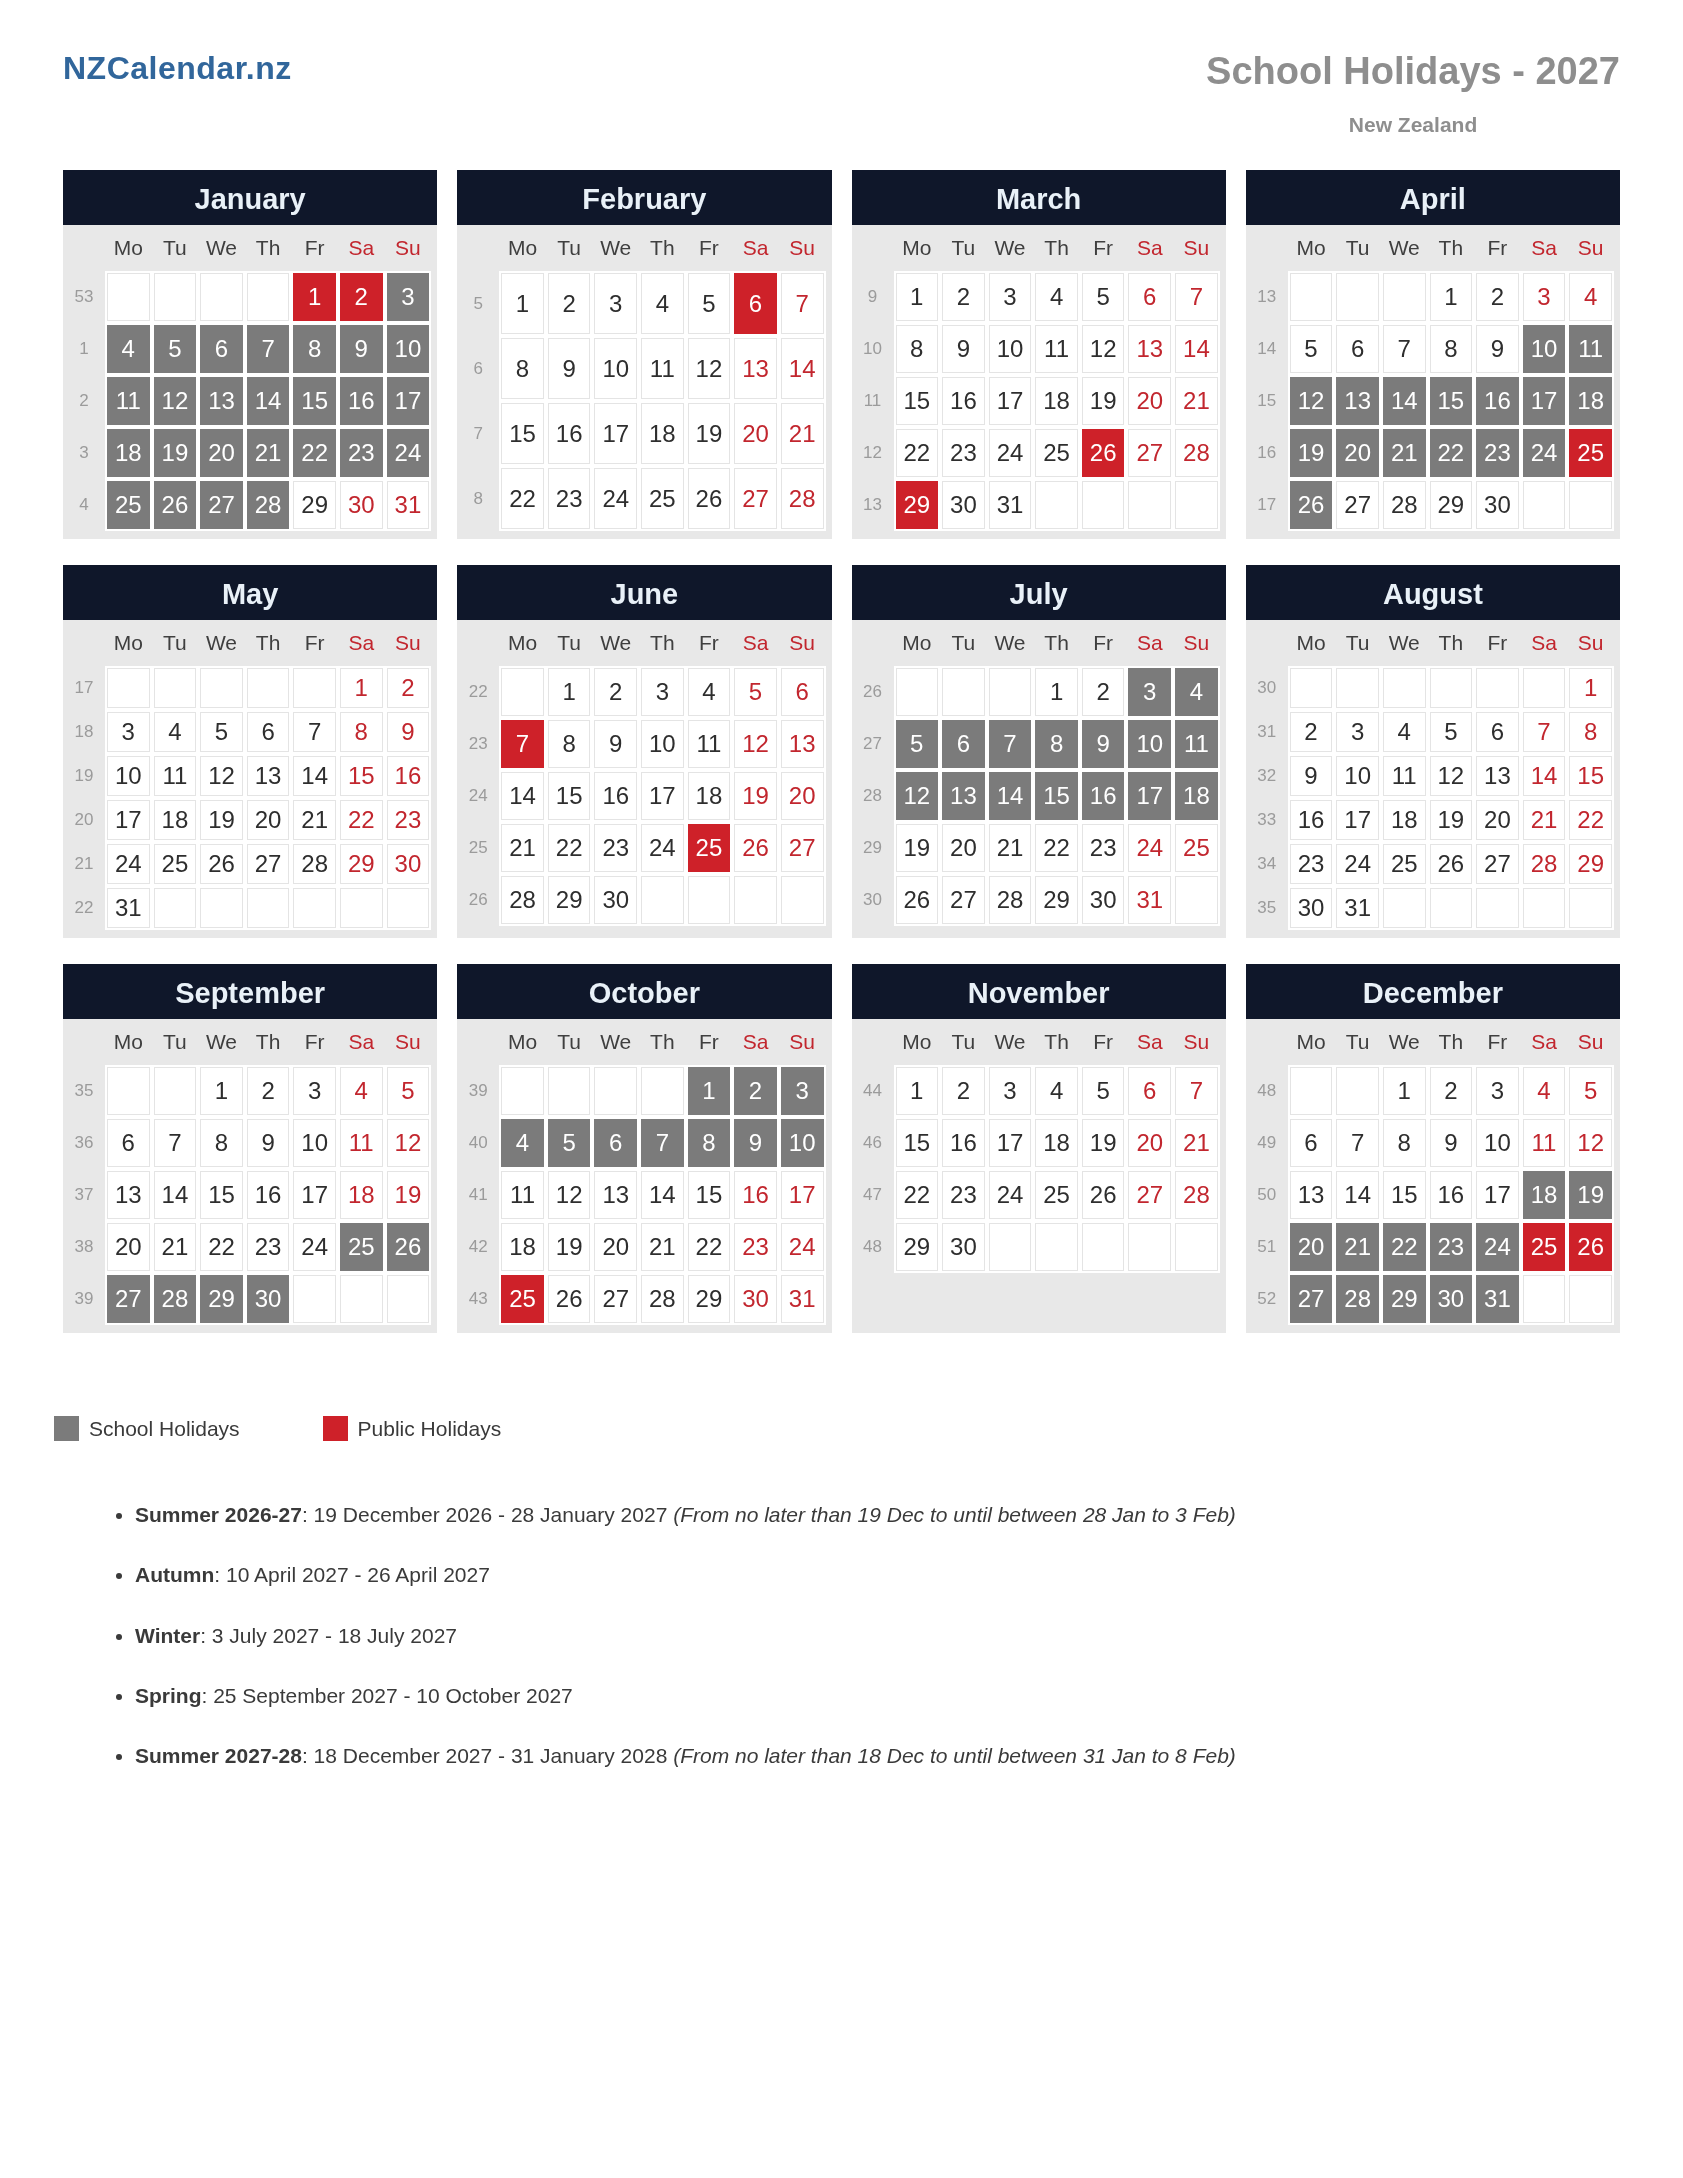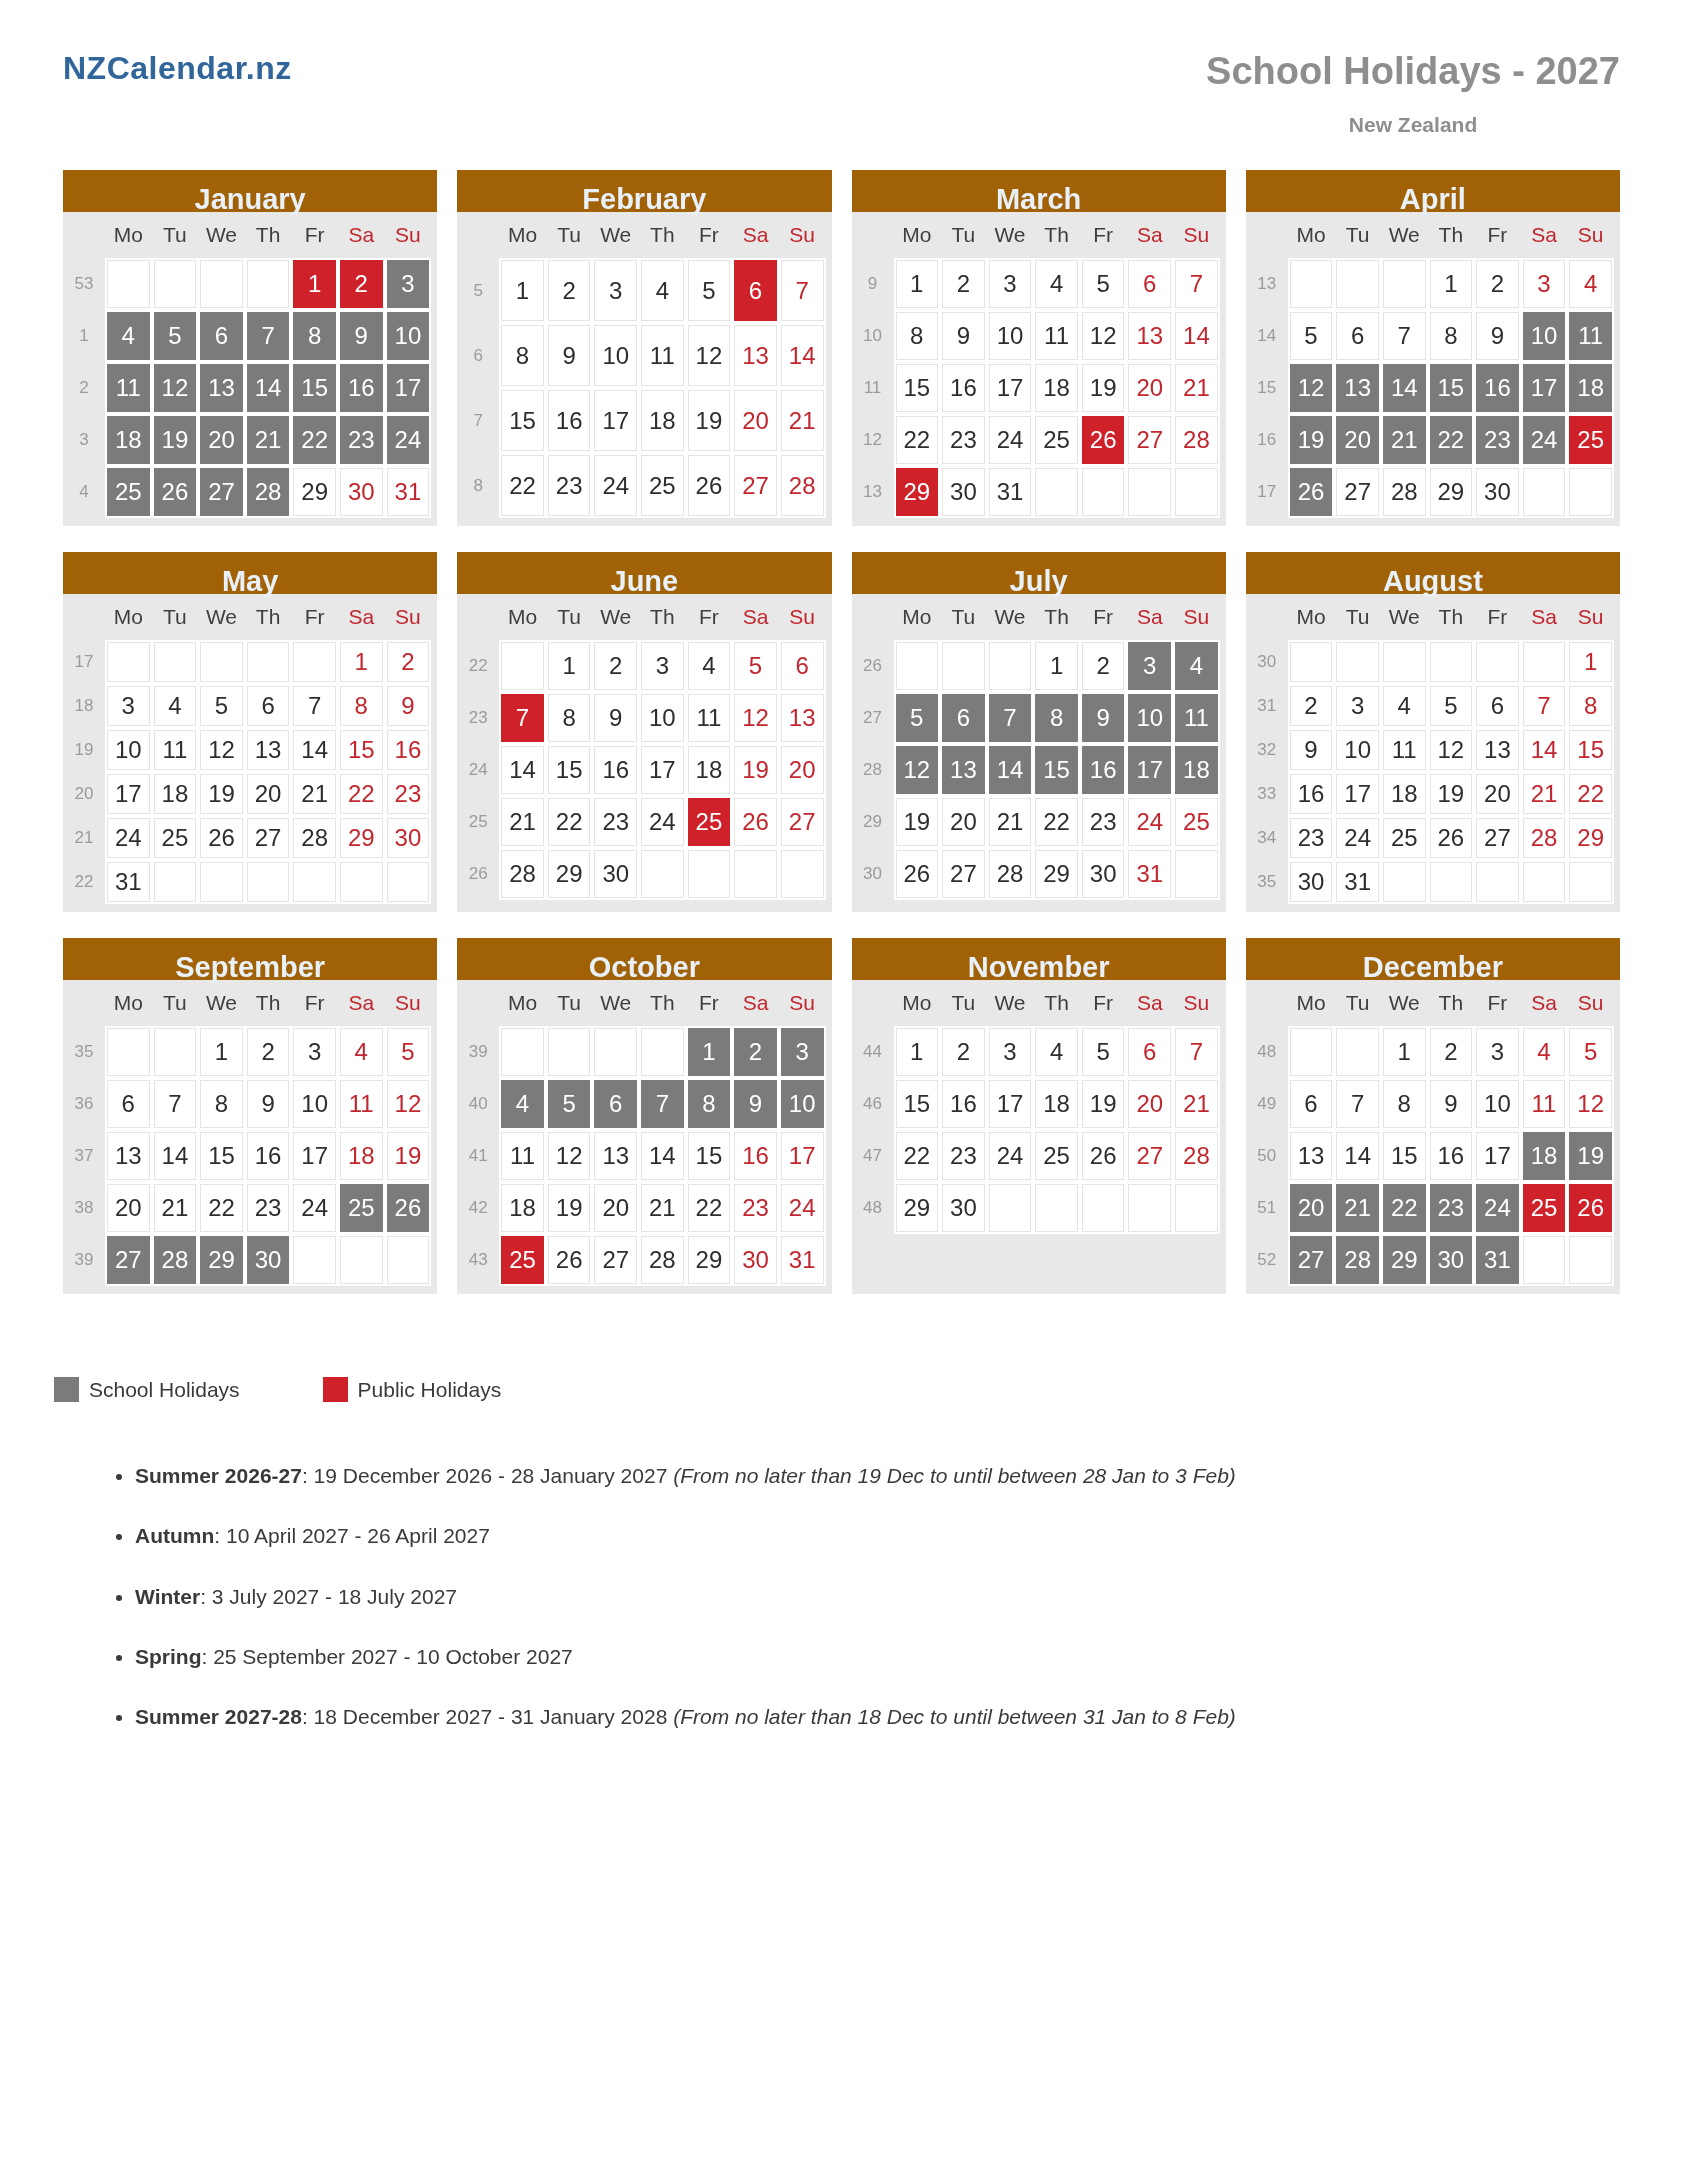--- a/index.html
+++ b/index.html
@@ -4,21 +4,21 @@
 <style>
   html,body{margin:0;padding:0;background:#fff;}
   body{width:1683px;height:2178px;font-family:"Liberation Sans",sans-serif;position:relative;overflow:hidden;}
   .page-header{display:flex;justify-content:space-between;align-items:flex-start;padding:50px 63px 0 63px;height:154px;box-sizing:border-box;}
   .logo{color:#31669B;font-size:32px;font-weight:bold;letter-spacing:0.5px;text-decoration:none;}
   .title-block{text-align:center;}
   .page-title{color:#8E8E8E;font-size:38px;font-weight:bold;}
   .page-subtitle{color:#8E8E8E;font-size:21px;font-weight:bold;margin-top:20px;}
   .months-grid{margin:16px 63px 0 63px;display:grid;grid-template-columns:repeat(4,1fr);column-gap:20px;row-gap:26px;}
   .month{background:#E8E8E8;}
-  .month-title{height:42px;line-height:59px;background:#a16207;color:#E9F1F8;font-size:29px;font-weight:bold;text-align:center;}
+  .month-title{height:55px;line-height:59px;background:#0f172a;color:#E9F1F8;font-size:29px;font-weight:bold;text-align:center;}
   .month table{width:calc(100% - 6px);border-collapse:separate;border-spacing:0;table-layout:fixed;margin:0;padding:0 0 8px 0;}
   .month th{height:44px;background:#E8E8E8;color:#3F3F3F;font-weight:normal;font-size:21px;text-align:center;}
   .month th.we-h{color:#C2262E;}
   .month th.corner{width:40px;}
   td.wn{background:#E8E8E8;color:#9B9B9B;font-size:17px;text-align:center;border:none;}
   td.day{border:2px solid #fff;background:#fff;box-shadow:inset 0 0 0 1px #E4E4E4;text-align:center;font-size:24px;color:#2E2E2E;}
   td.day.we{color:#C2262E;}
   td.day.sh{background:#7B7B7B;color:#fff;box-shadow:none;}
   td.day.ph{background:#CE2129;color:#fff;box-shadow:none;}
   td.day.empty{background:#fff;}

